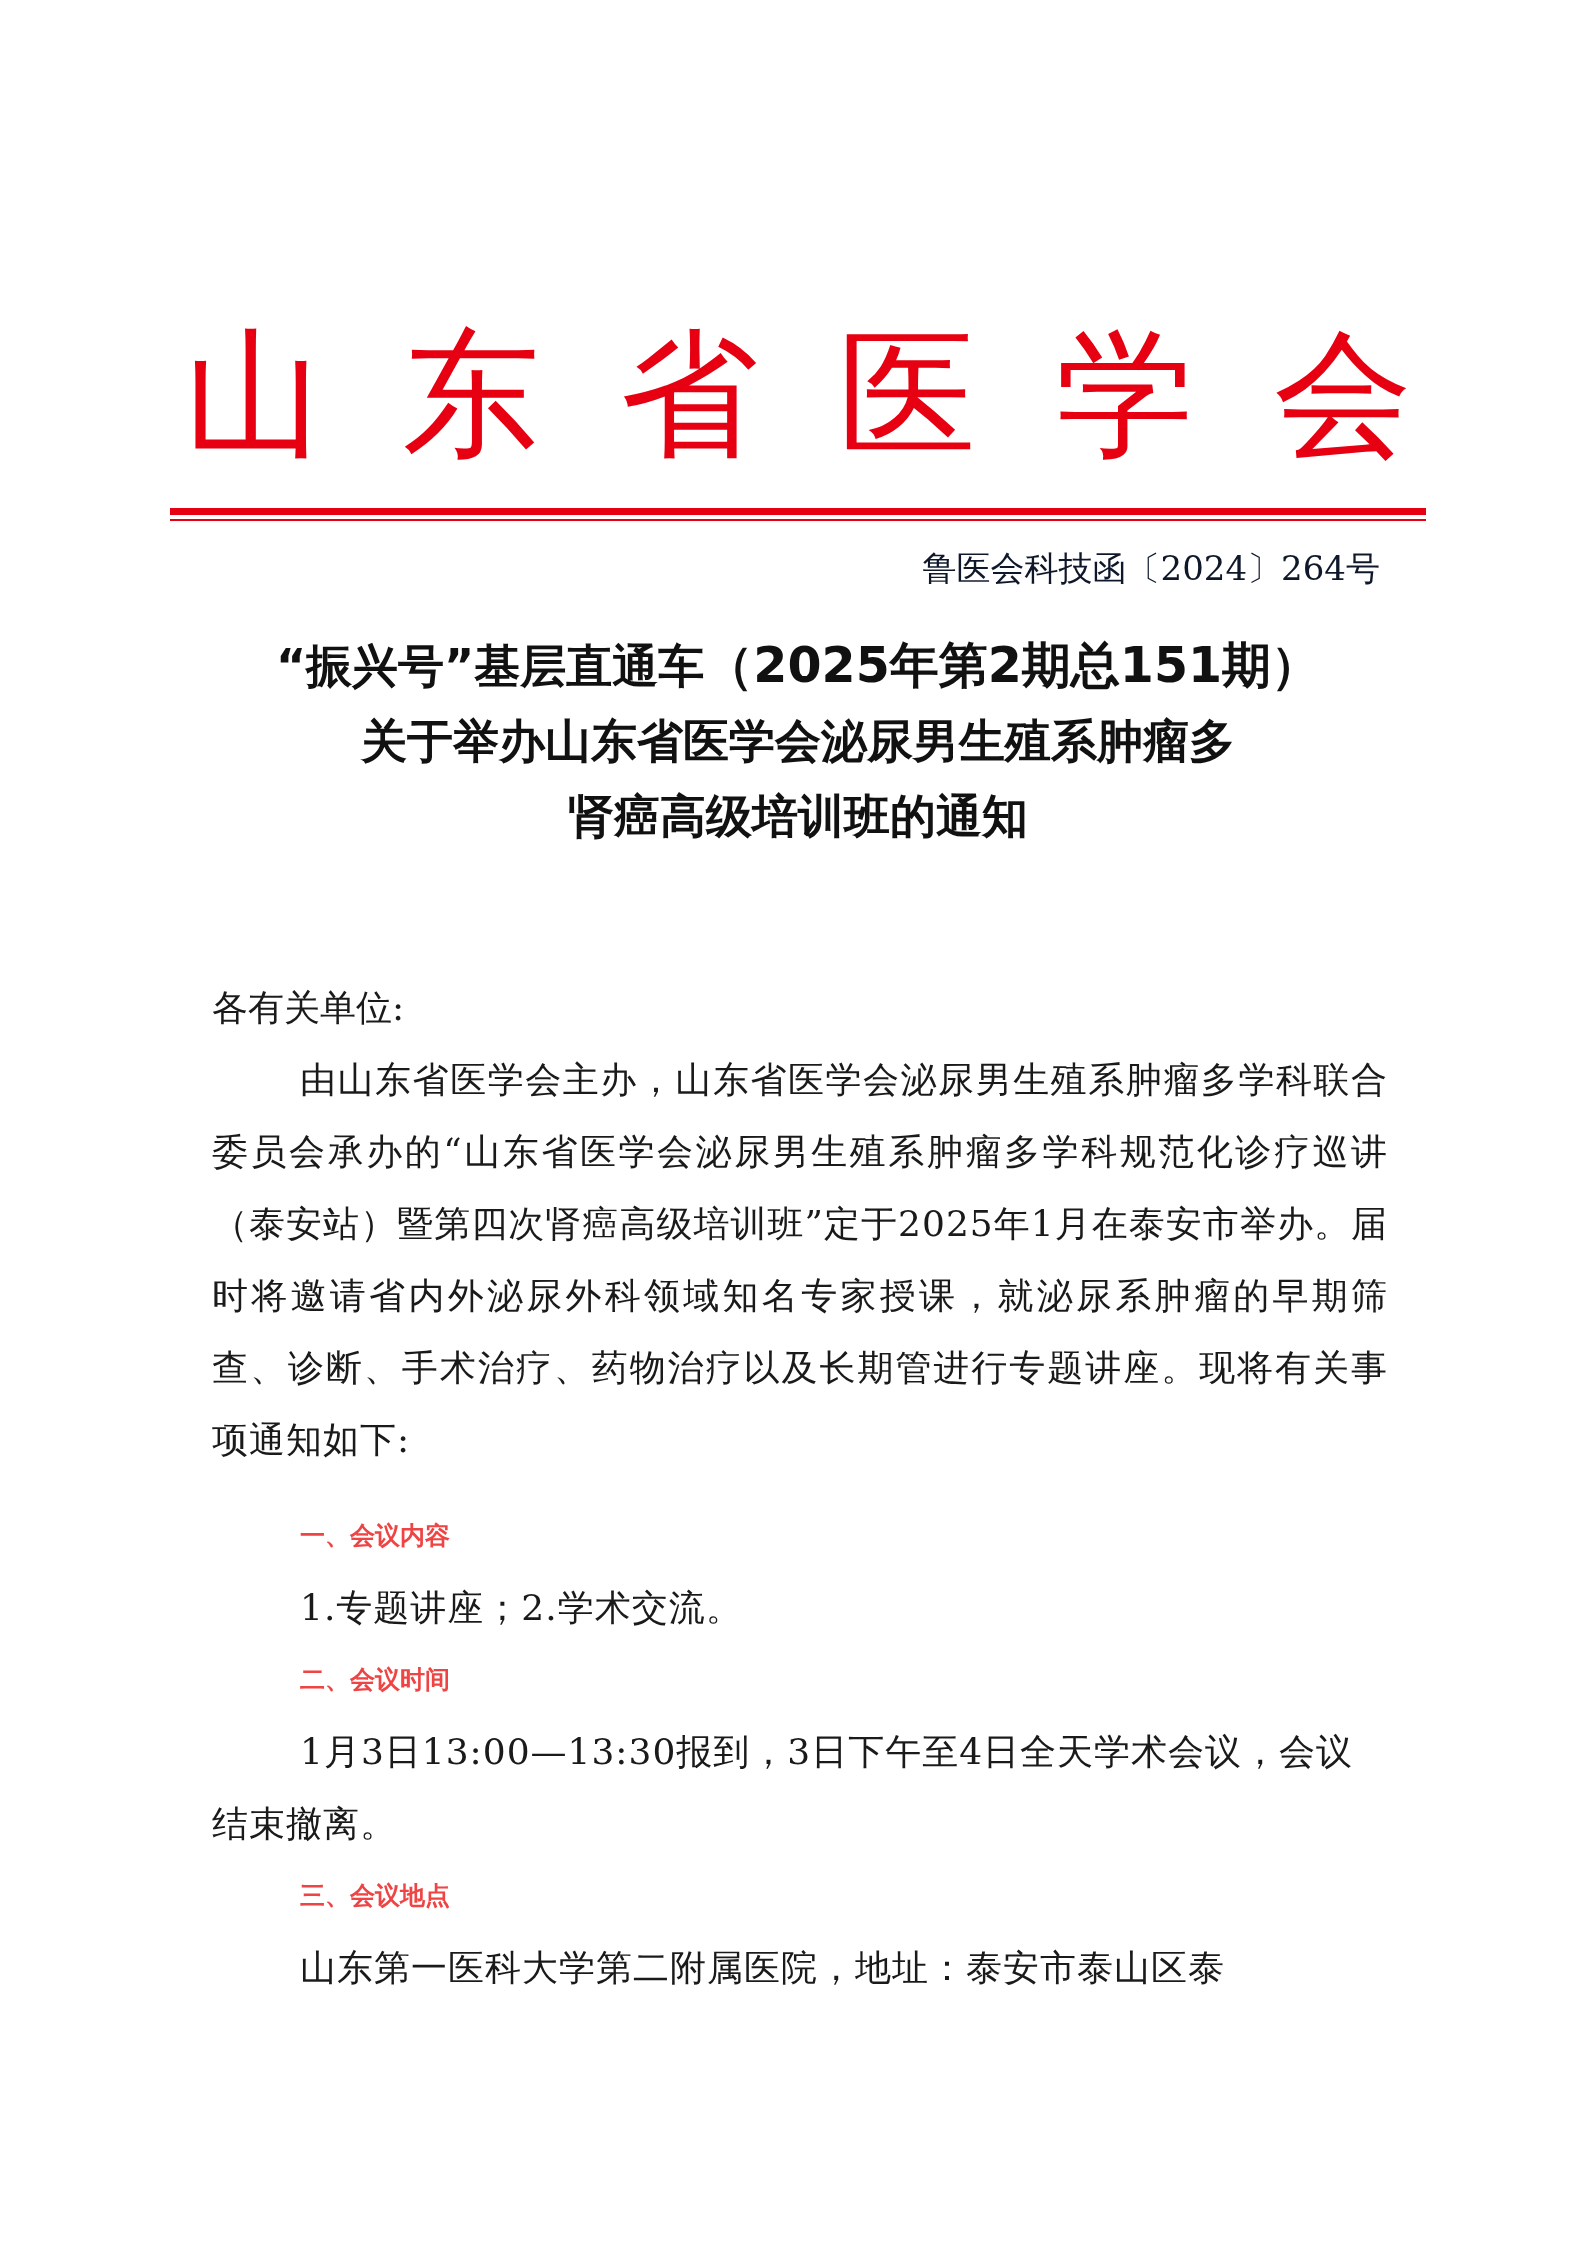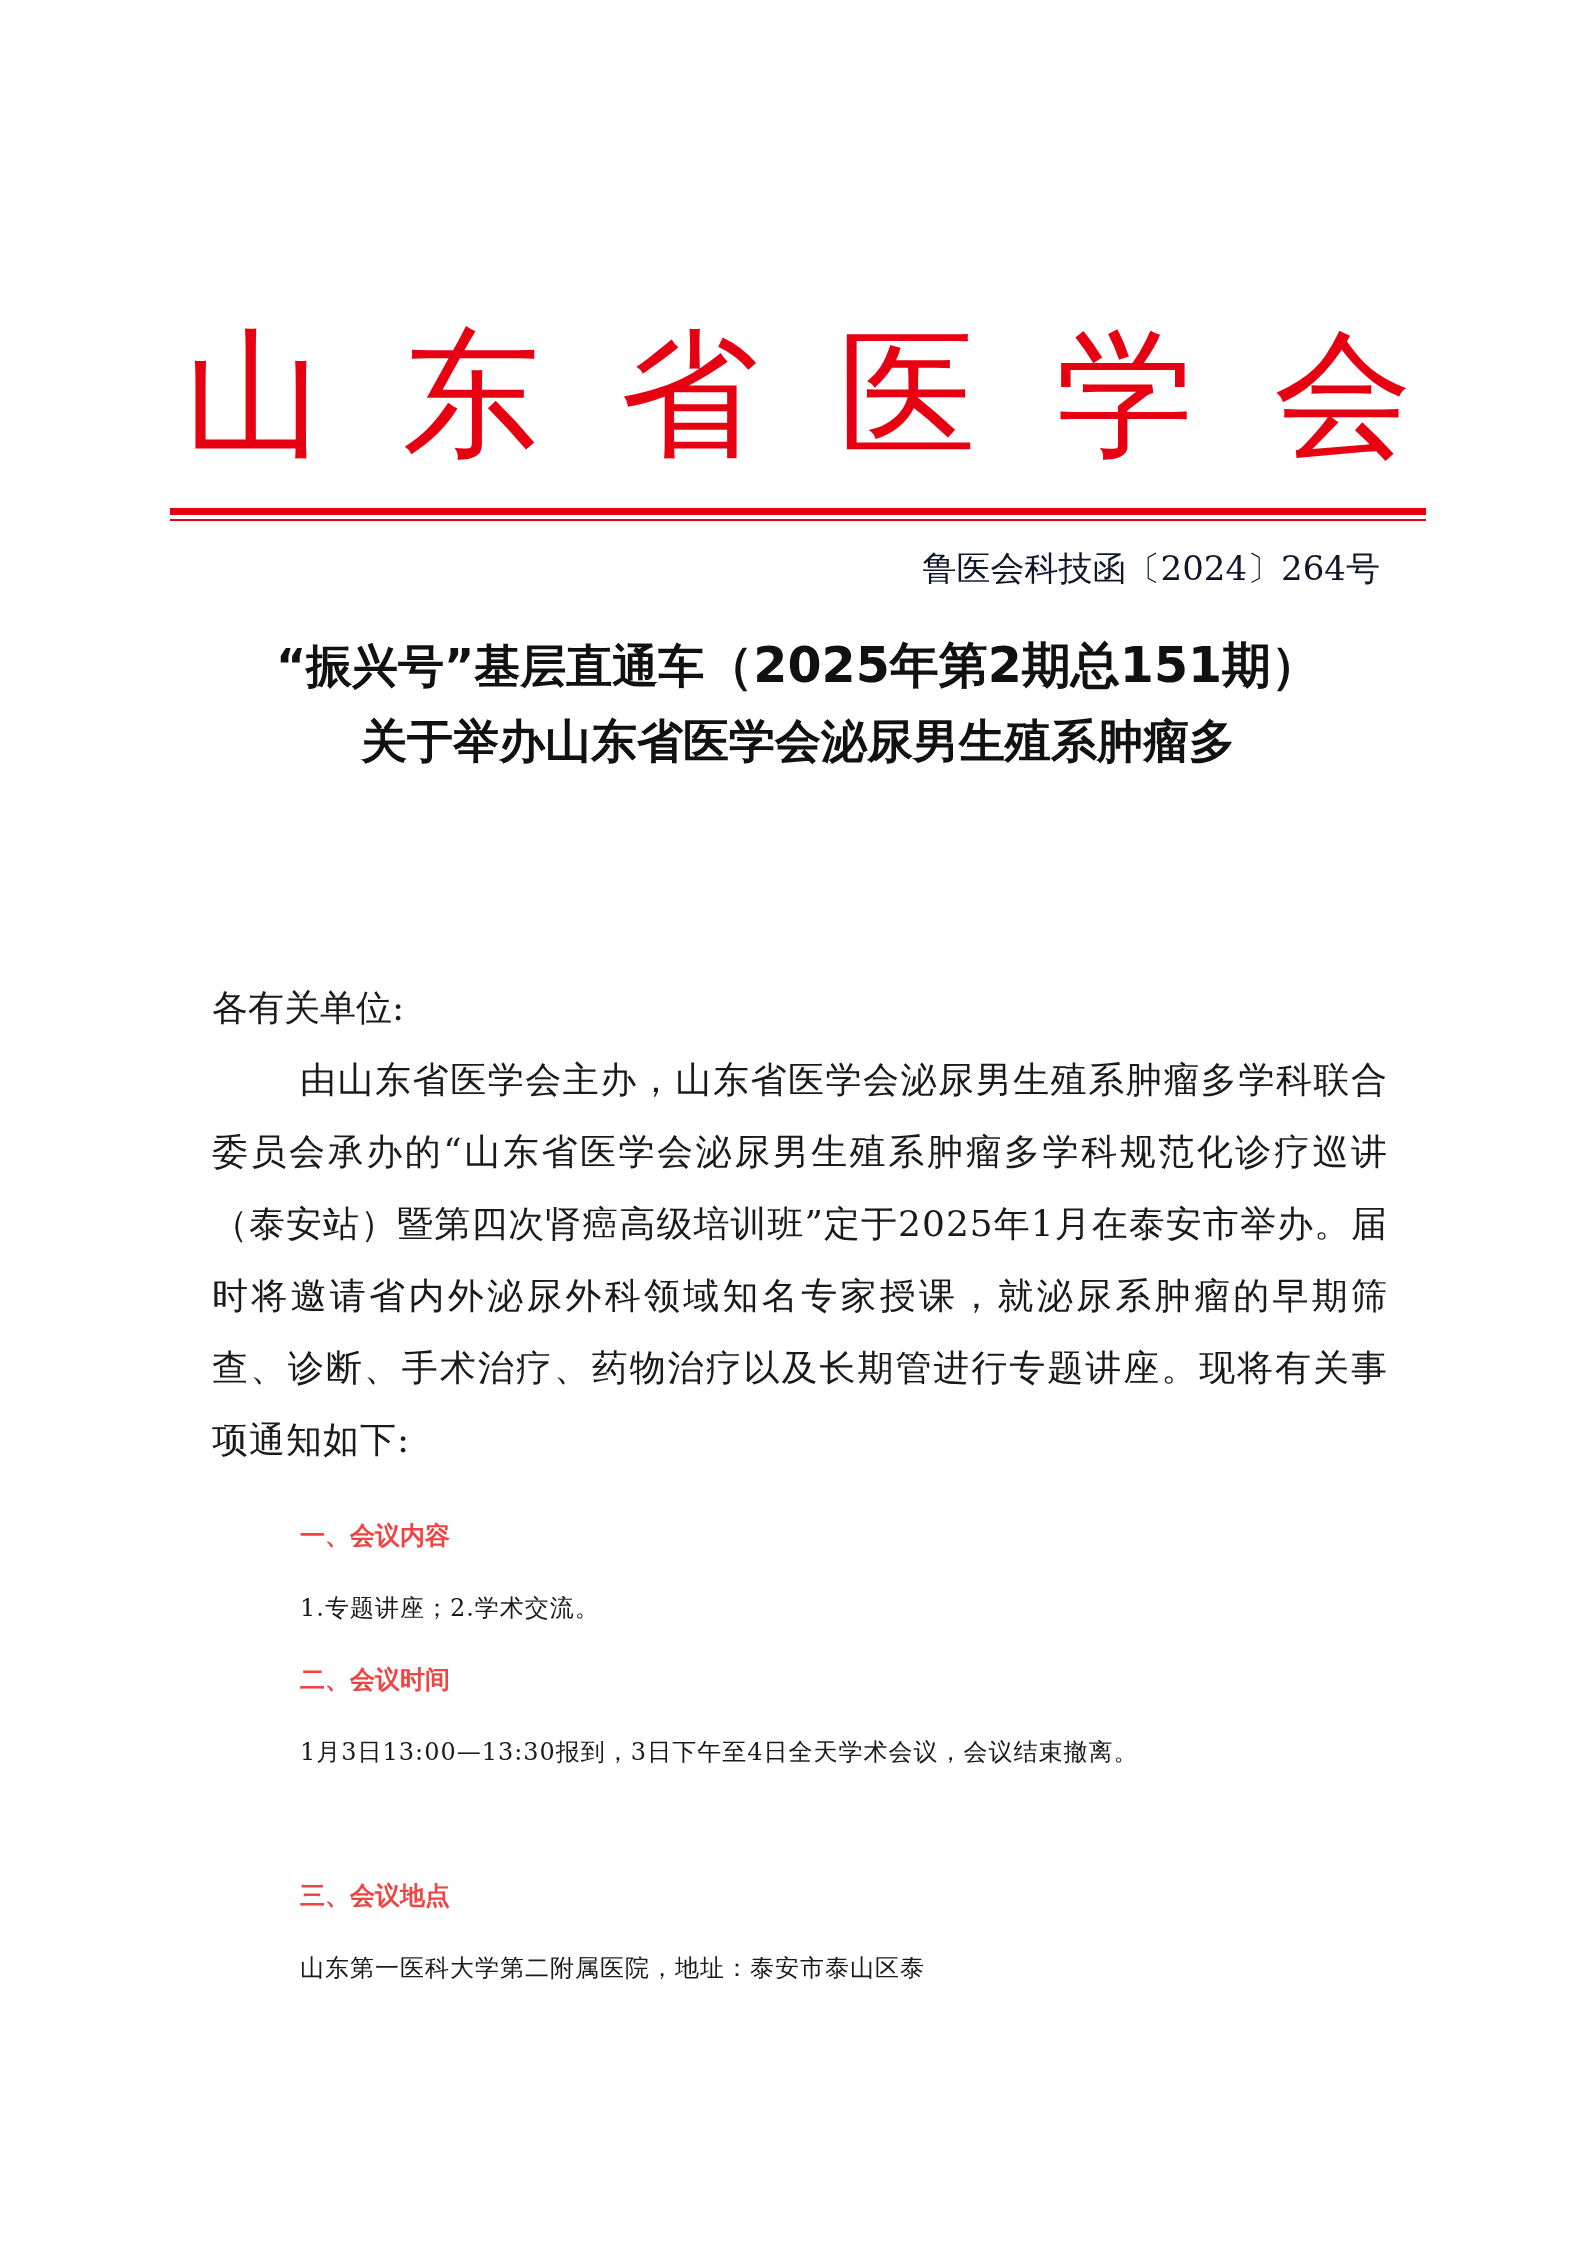--- a/index.html
+++ b/index.html
@@ -102,21 +102,21 @@
       font-size: 25px;
       line-height: 72px;
       font-family: "DejaVu Sans", "Liberation Sans", sans-serif;
       font-weight: bold;
       color: #ef4444;
     }
     .section-text {
       position: absolute;
       left: 212px;
       width: 1176px;
-      font-size: 24px;
+      font-size: 36px;
       line-height: 72px;
       text-indent: 88px;
       font-family: "DejaVu Serif", "Liberation Serif", serif;
       color: #1a1a1a;
       letter-spacing: 1px;
     }
   </style>
 </head>
 <body>
 
@@ -132,20 +132,21 @@
 <div class="rule-thick"></div>
 <div class="rule-thin"></div>
 
 <div class="doc-number">鲁医会科技函〔2024〕264号</div>
 
 <div class="title-block">
   <div class="title-line">
     <span>“振兴号”基层直通车</span><span class="small">（2025年第2期总151期）</span>
   </div>
   <div class="title-line">关于举办山东省医学会泌尿男生殖系肿瘤多</div>
+  <div class="title-line">肾癌高级培训班的通知</div>
 </div>
 
 <div class="body-text salutation">各有关单位:</div>
 
 <div class="body-text para">由山东省医学会主办，山东省医学会泌尿男生殖系肿瘤多学科联合委员会承办的“山东省医学会泌尿男生殖系肿瘤多学科规范化诊疗巡讲（泰安站）暨第四次肾癌高级培训班”定于2025年1月在泰安市举办。届时将邀请省内外泌尿外科领域知名专家授课，就泌尿系肿瘤的早期筛查、诊断、手术治疗、药物治疗以及长期管进行专题讲座。现将有关事项通知如下:</div>
 
 <div class="section-heading" style="top:1500px;">一、会议内容</div>
 <div class="section-text" style="top:1572px;">1.专题讲座；2.学术交流。</div>
 
 <div class="section-heading" style="top:1644px;">二、会议时间</div>

